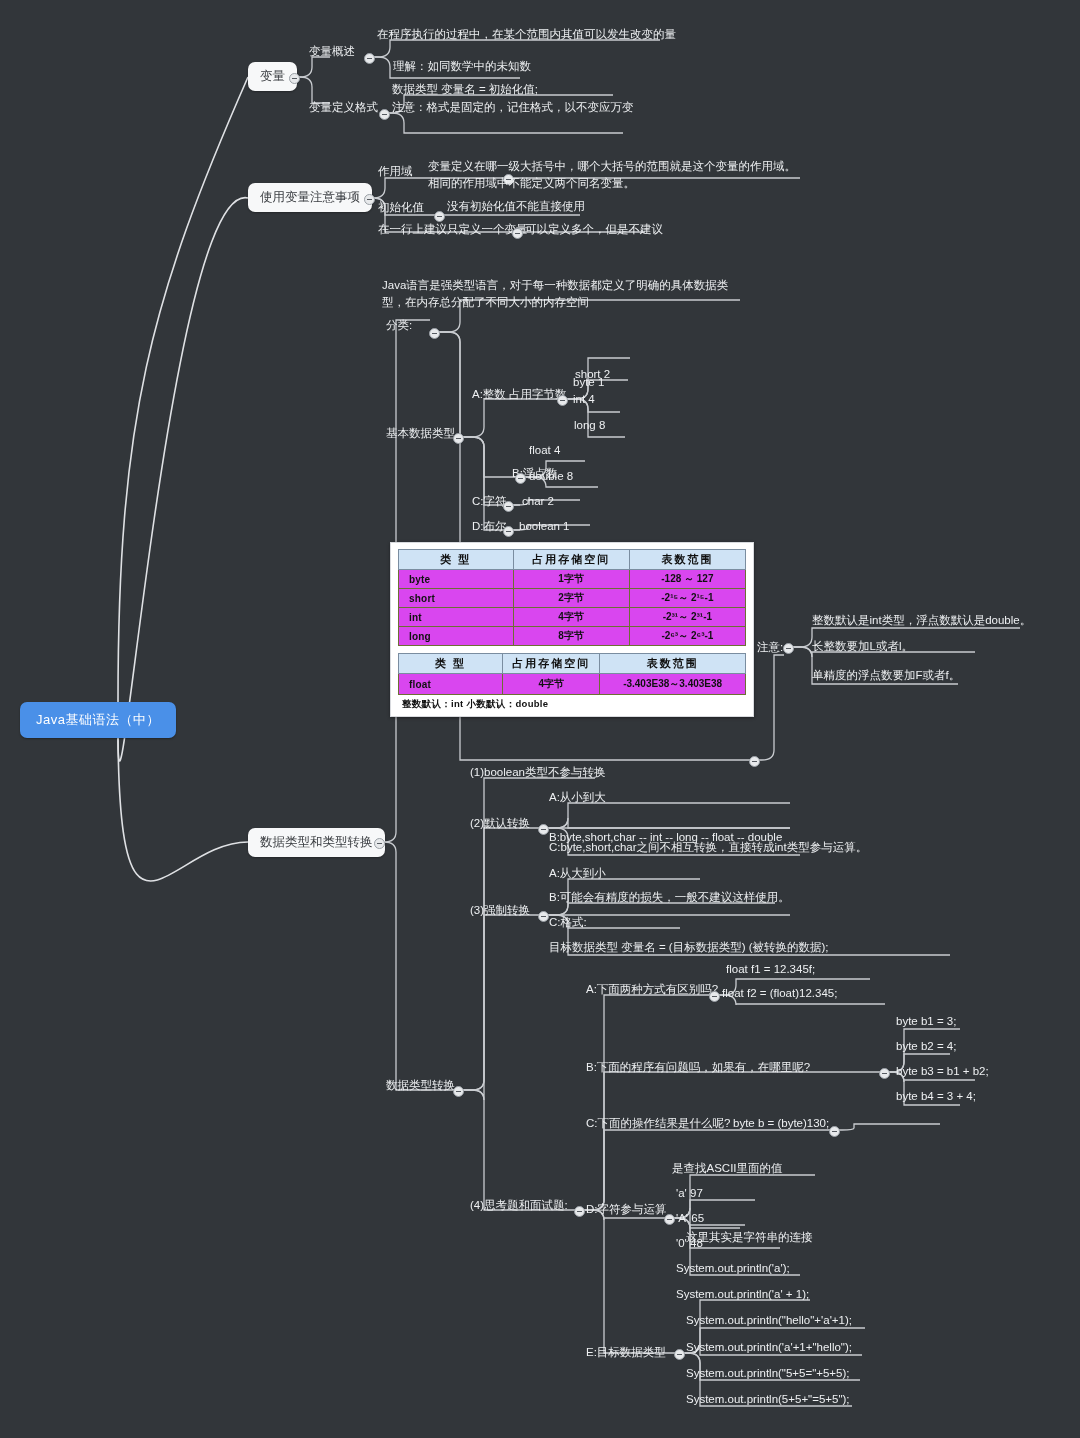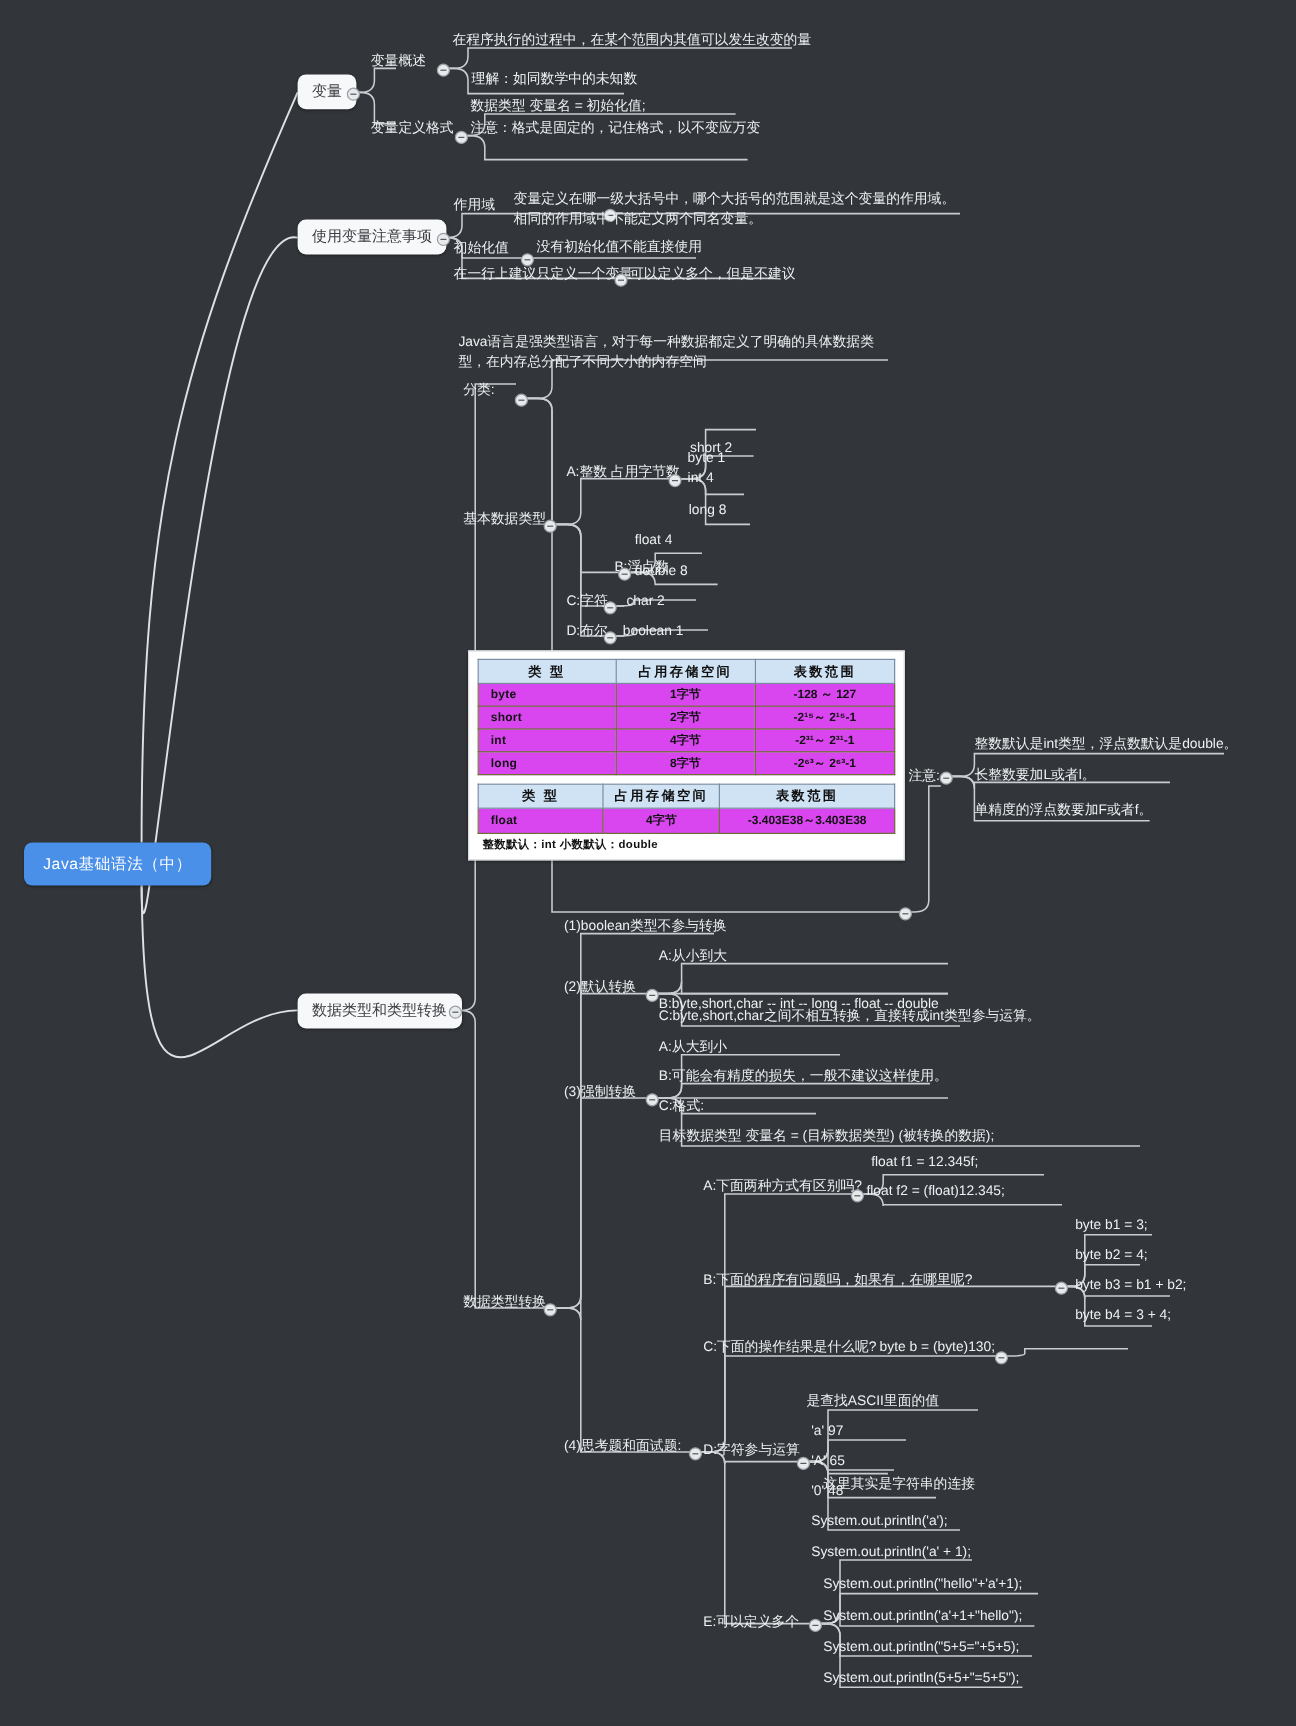--- a/index.html
+++ b/index.html
@@ -320,21 +320,21 @@
 
   <div class="node lbl" style="left:586px;top:1202px;">D:字符参与运算</div>
   <div class="dot" style="left:664px;top:1214px;"></div>
   <div class="node lbl" style="left:672px;top:1161px;">是查找ASCII里面的值</div>
   <div class="node lbl" style="left:676px;top:1186px;">'a' 97</div>
   <div class="node lbl" style="left:676px;top:1211px;">'A' 65</div>
   <div class="node lbl" style="left:676px;top:1236px;">'0' 48</div>
   <div class="node lbl" style="left:676px;top:1261px;">System.out.println('a');</div>
   <div class="node lbl" style="left:676px;top:1287px;">System.out.println('a' + 1);</div>
 
-  <div class="node lbl" style="left:586px;top:1345px;">E:可以定义多个</div>
+  <div class="node lbl" style="left:586px;top:1345px;">E:目标数据类型</div>
   <div class="dot" style="left:674px;top:1349px;"></div>
   <div class="node lbl" style="left:686px;top:1230px;">这里其实是字符串的连接</div>
   <div class="node lbl" style="left:686px;top:1313px;">System.out.println("hello"+'a'+1);</div>
   <div class="node lbl" style="left:686px;top:1340px;">System.out.println('a'+1+"hello");</div>
   <div class="node lbl" style="left:686px;top:1366px;">System.out.println("5+5="+5+5);</div>
   <div class="node lbl" style="left:686px;top:1392px;">System.out.println(5+5+"=5+5");</div>
 
 </div>
 
 </body></html>

